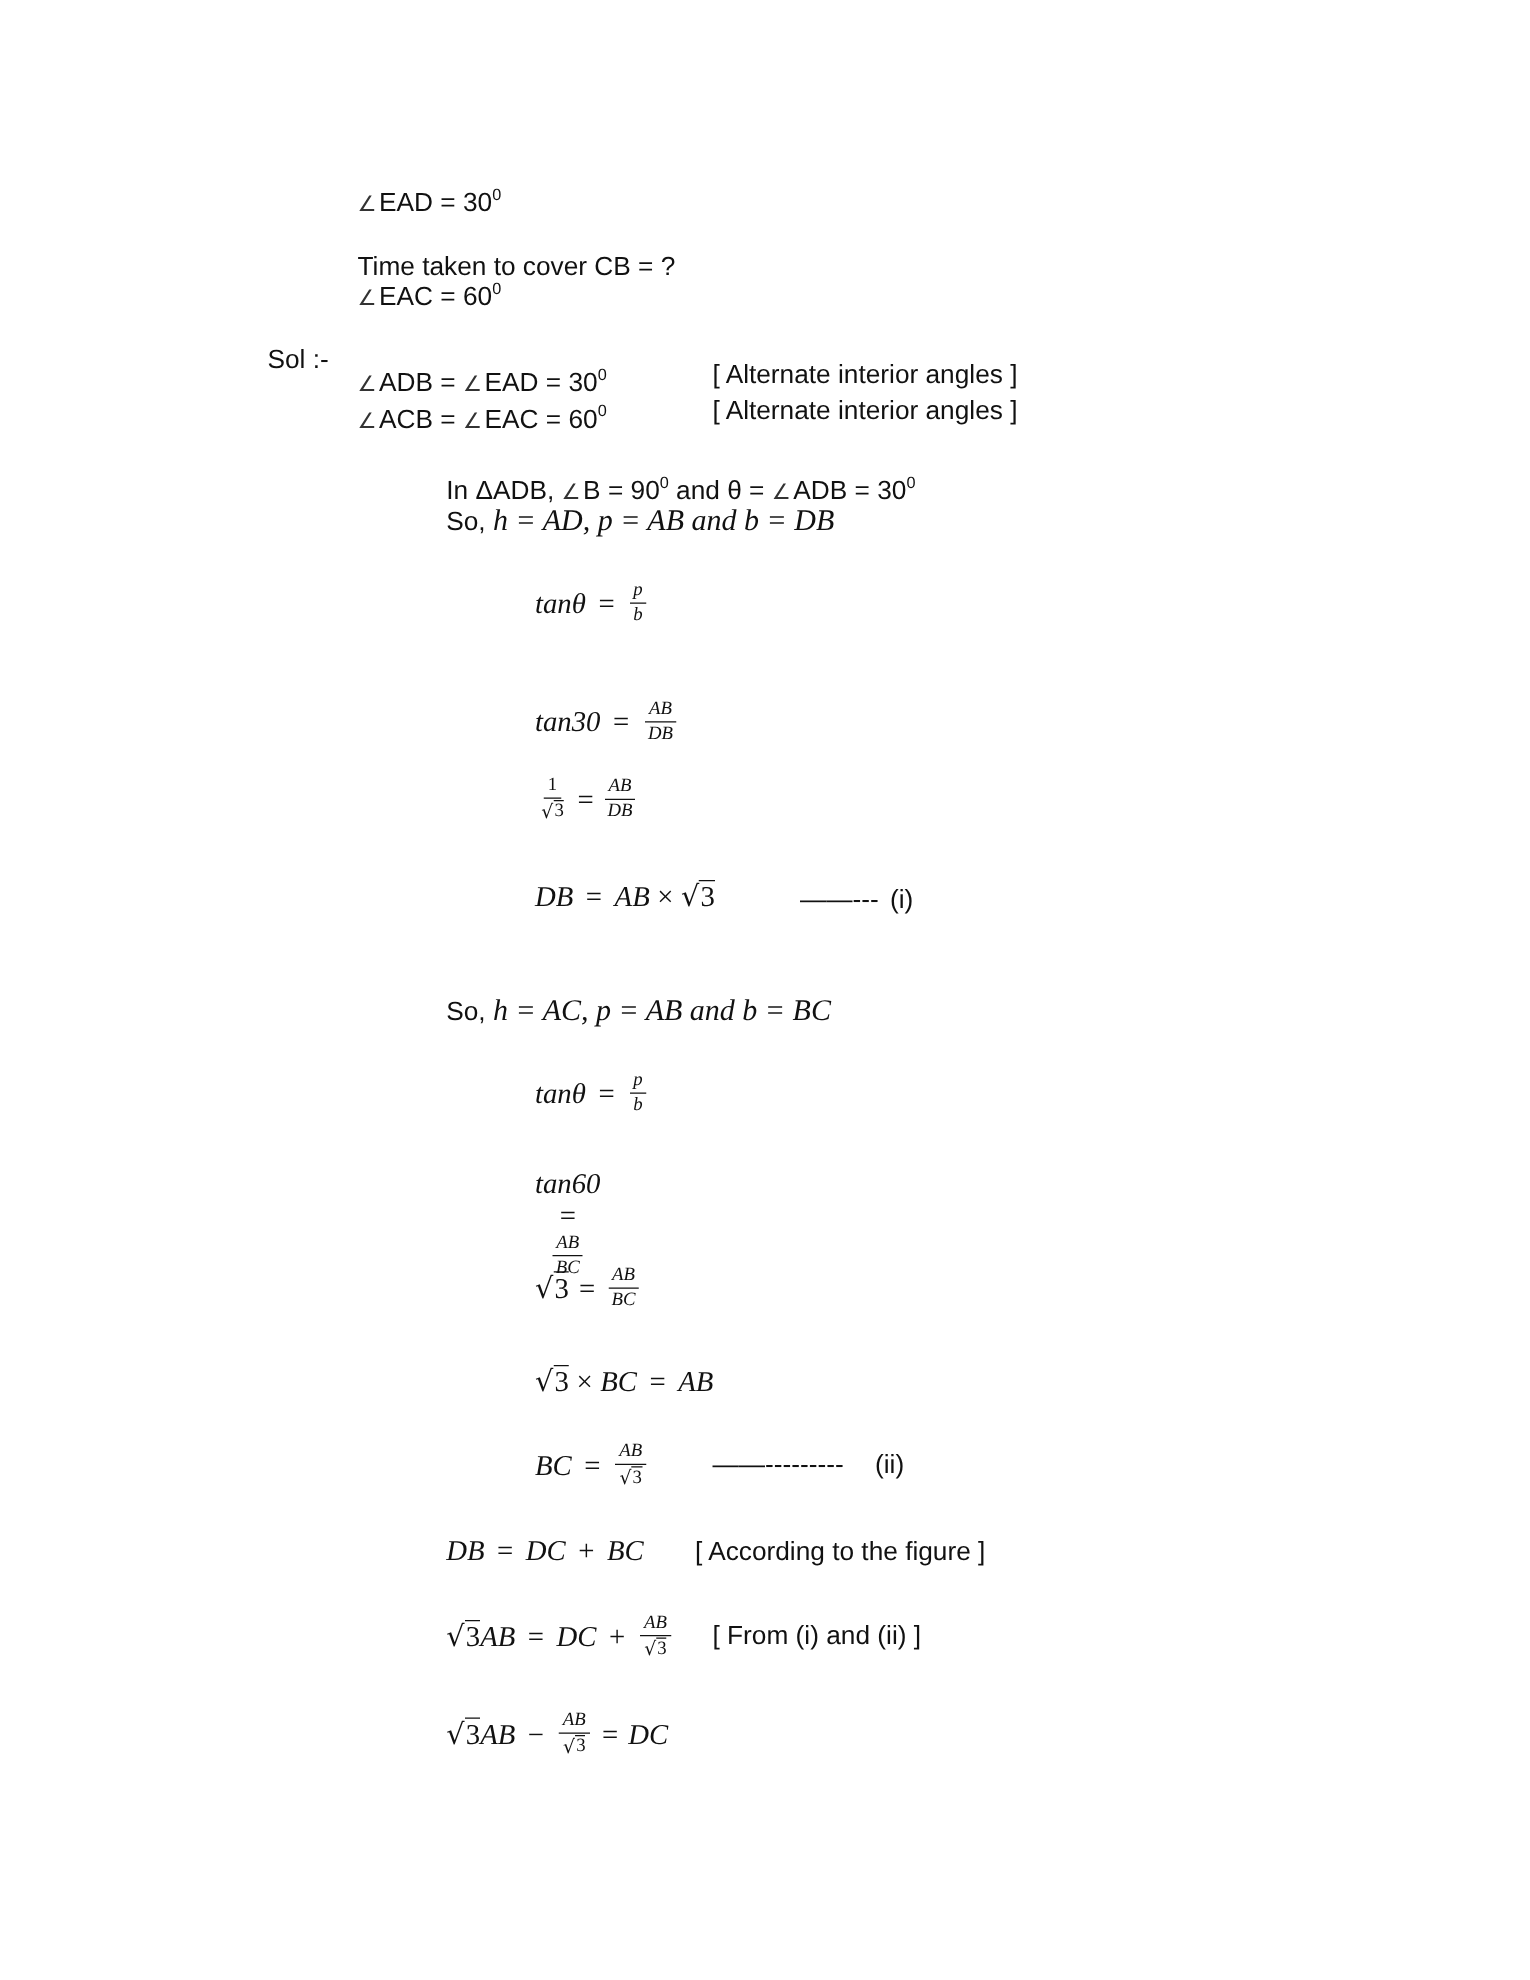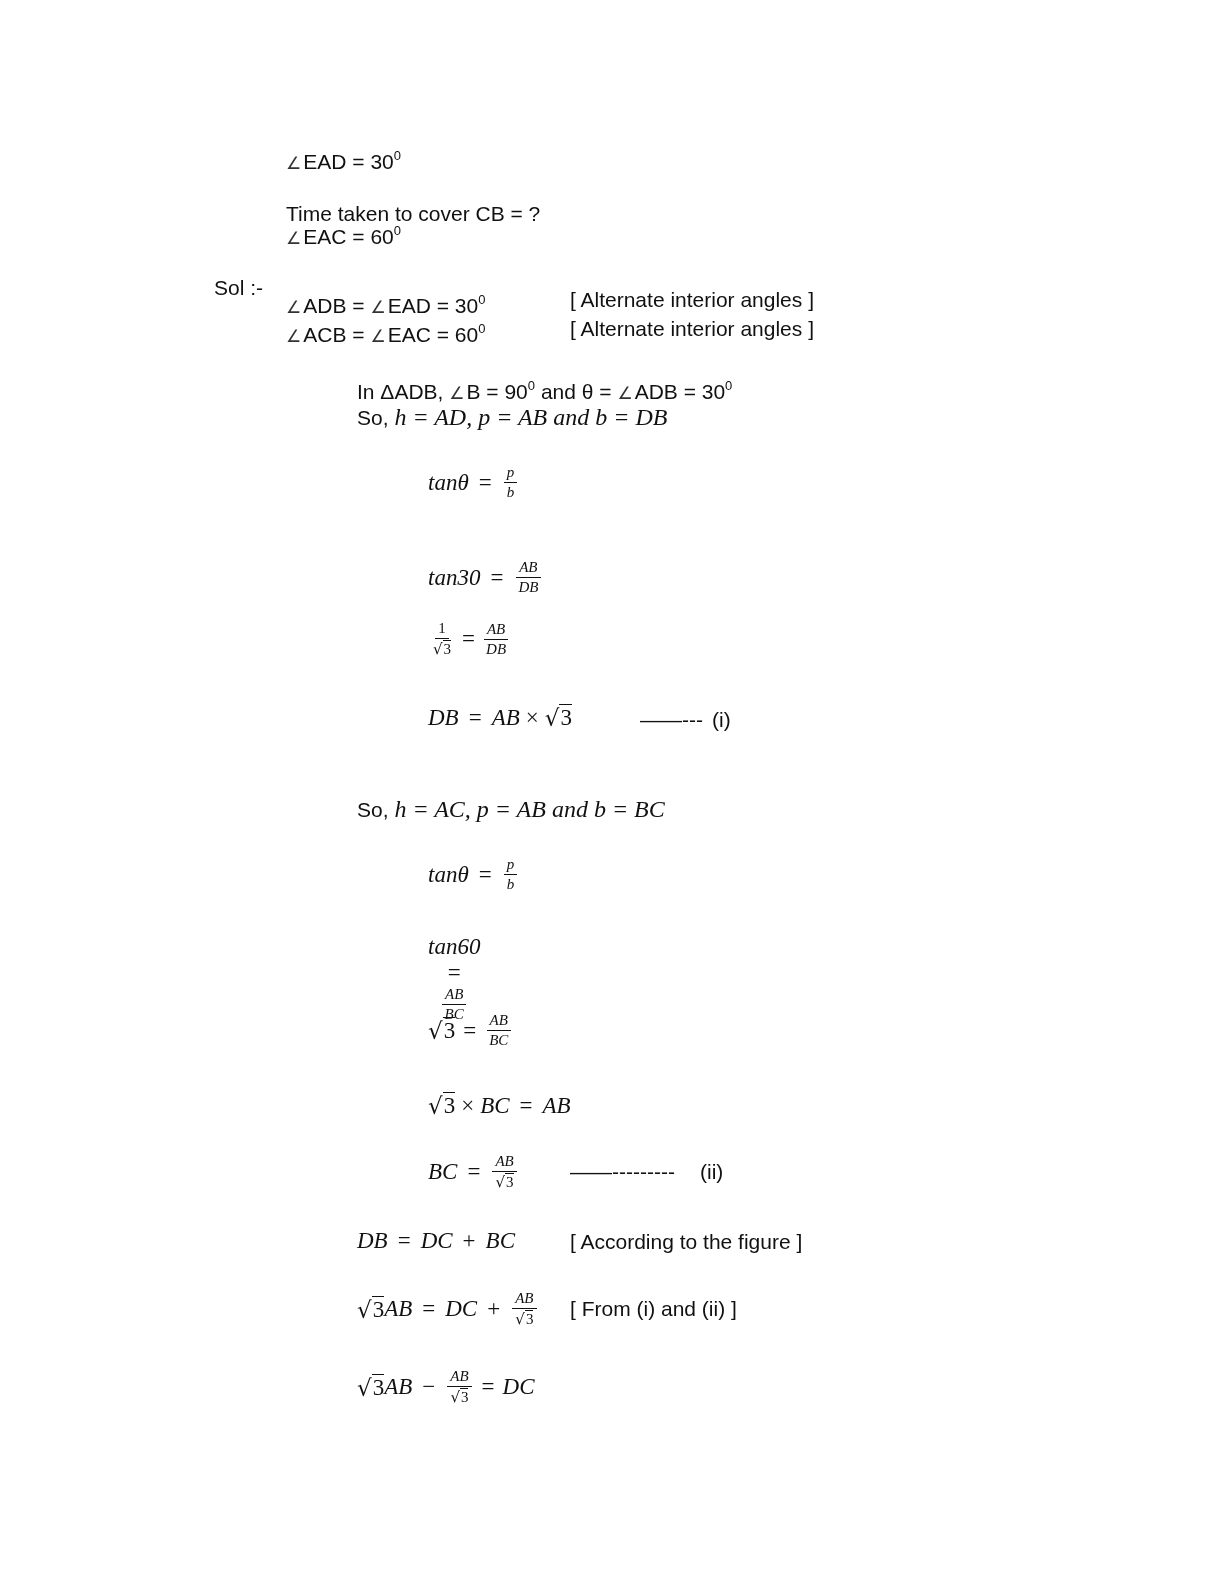--- a/index.html
+++ b/index.html
@@ -163,21 +163,21 @@
   <div class="note" style="left:570px;top:1160px;">——---------</div>
   <div class="note" style="left:700px;top:1160px;">(ii)</div>
 
   <div class="eq" style="left:357px;top:1228px;">
     <span>DB</span>
     <span class="op">=</span>
     <span>DC</span>
     <span class="op">+</span>
     <span>BC</span>
   </div>
-  <div class="note" style="left:570px;top:1230px;">[ According to the figure ]</div>
+  <div class="note" style="left:556px;top:1230px;">[ According to the figure ]</div>
 
   <div class="eq" style="left:357px;top:1290px;">
     <span class="sqrt">
         <span class="rad">√</span>
         <span class="arg">3</span>
       </span>
       <span>AB</span>
     <span class="op">=</span>
     <span>DC</span>
     <span class="op">+</span>

